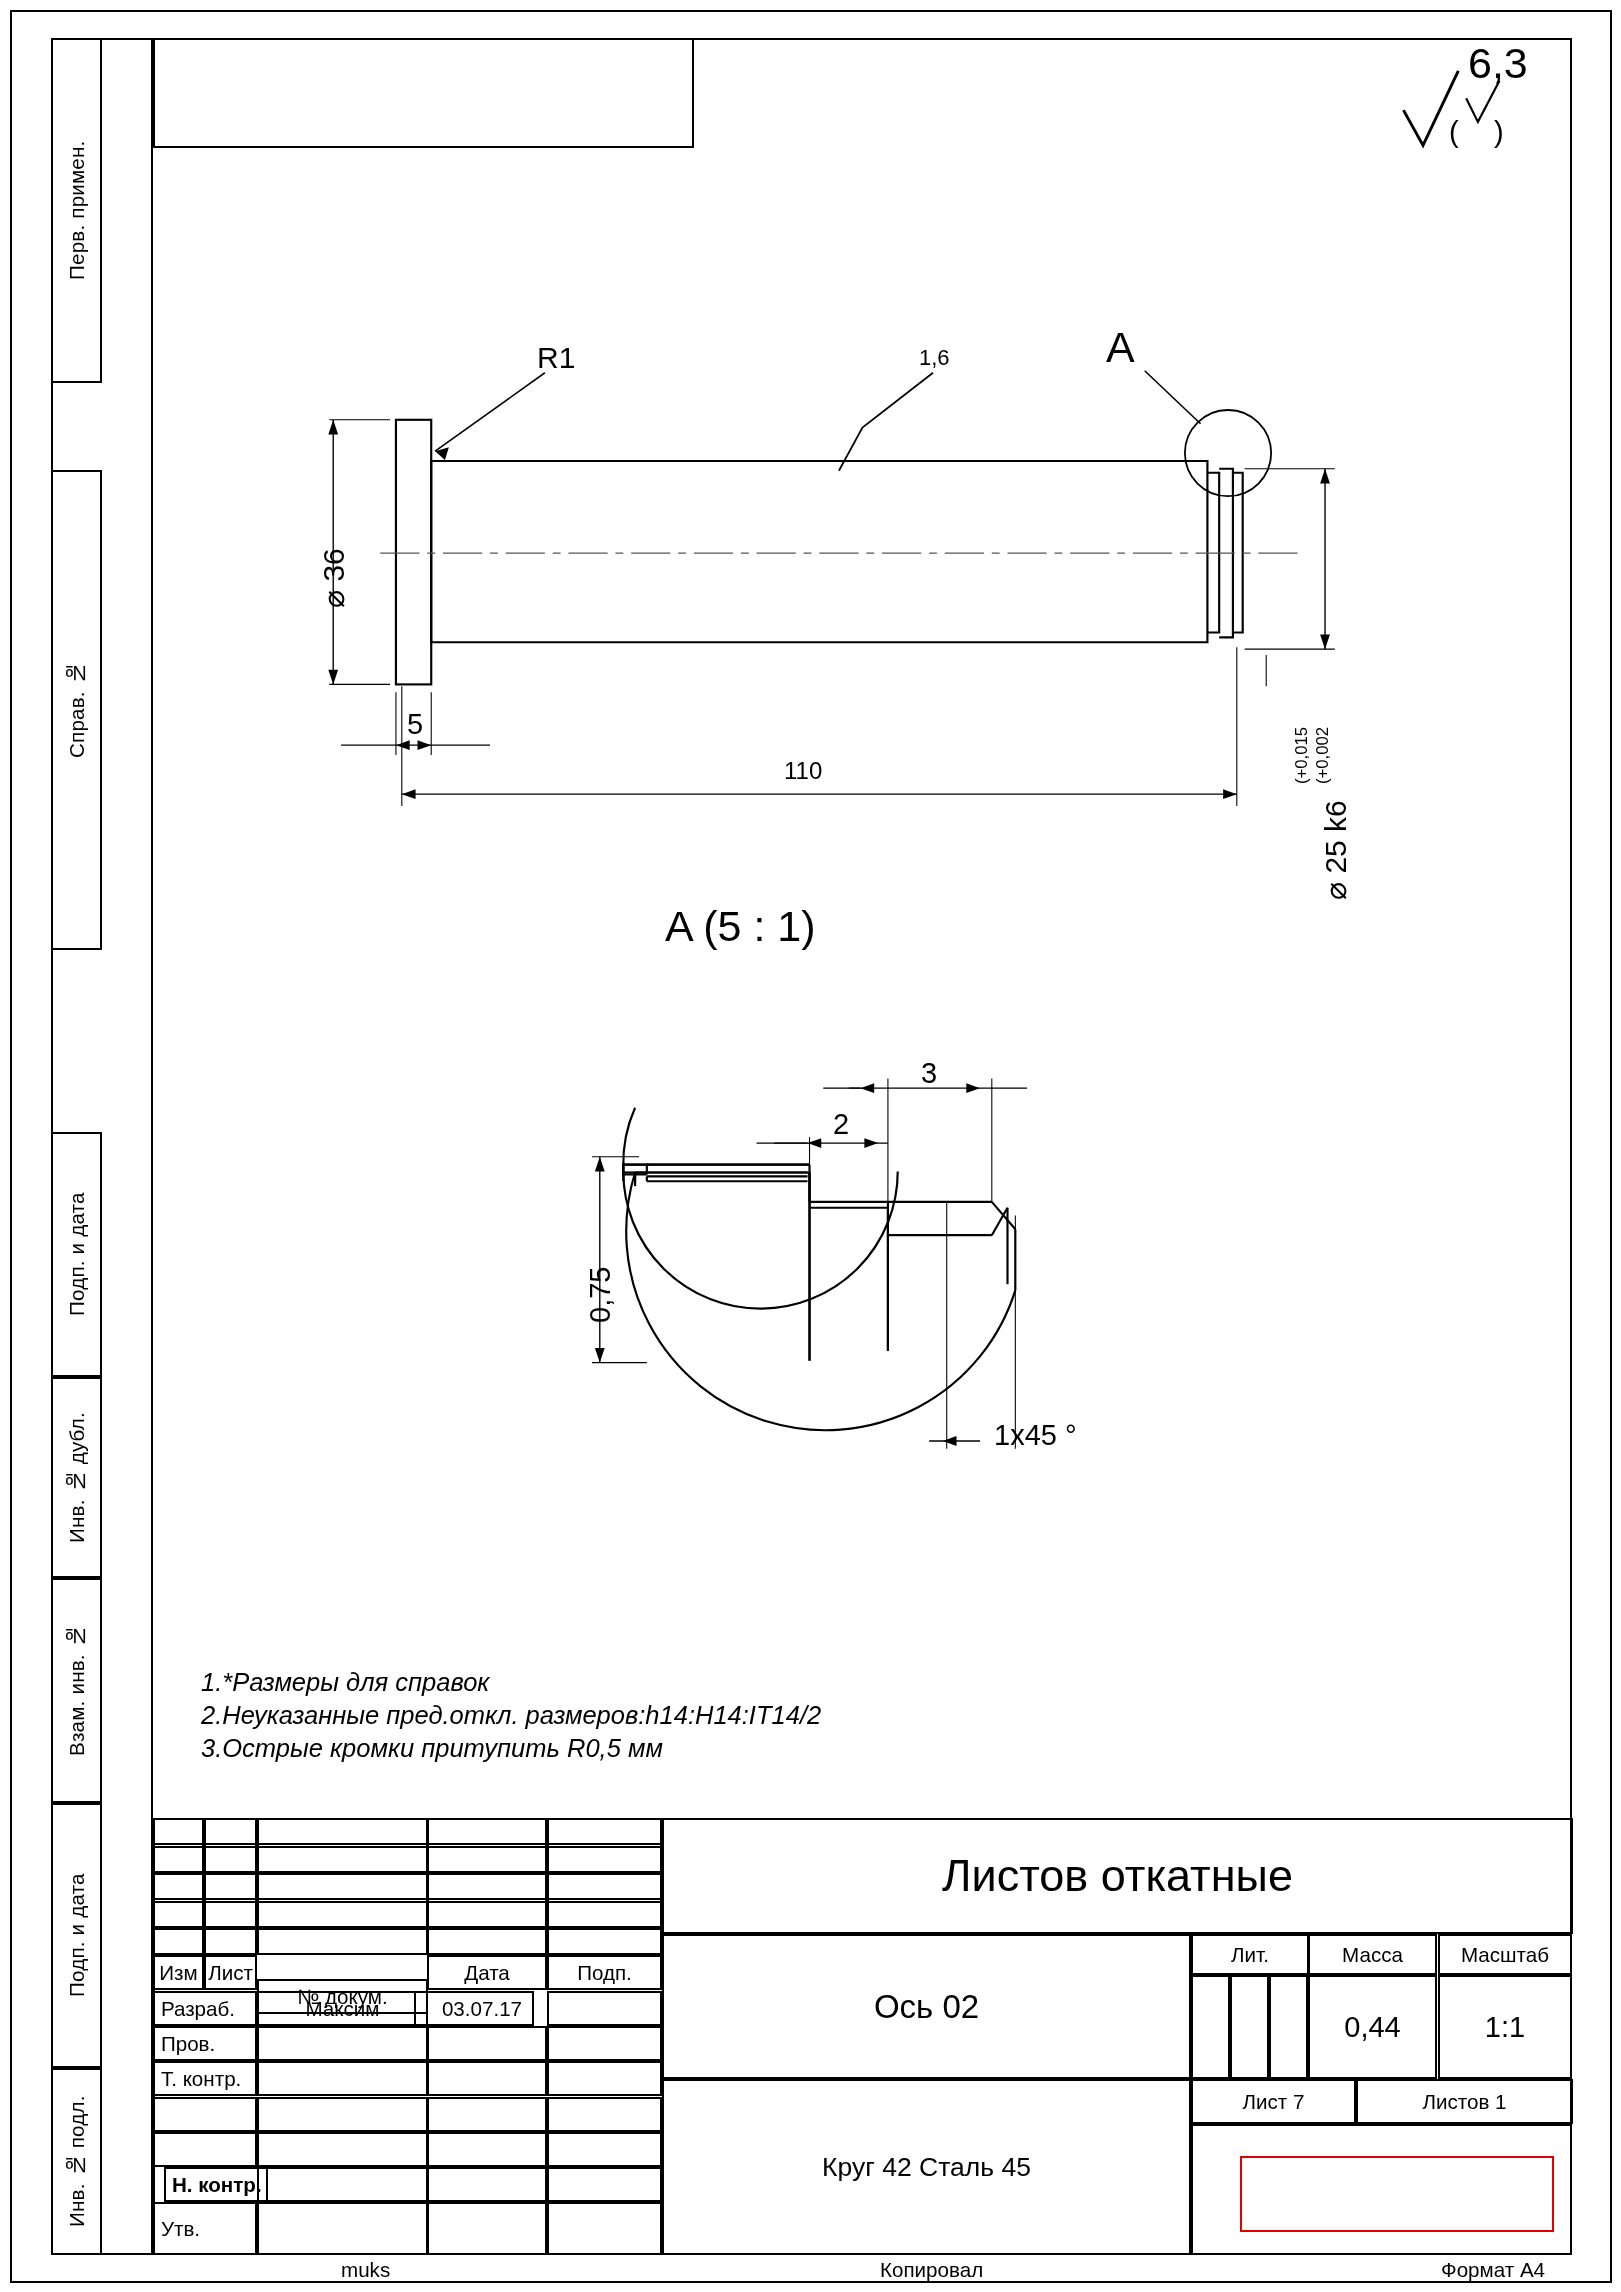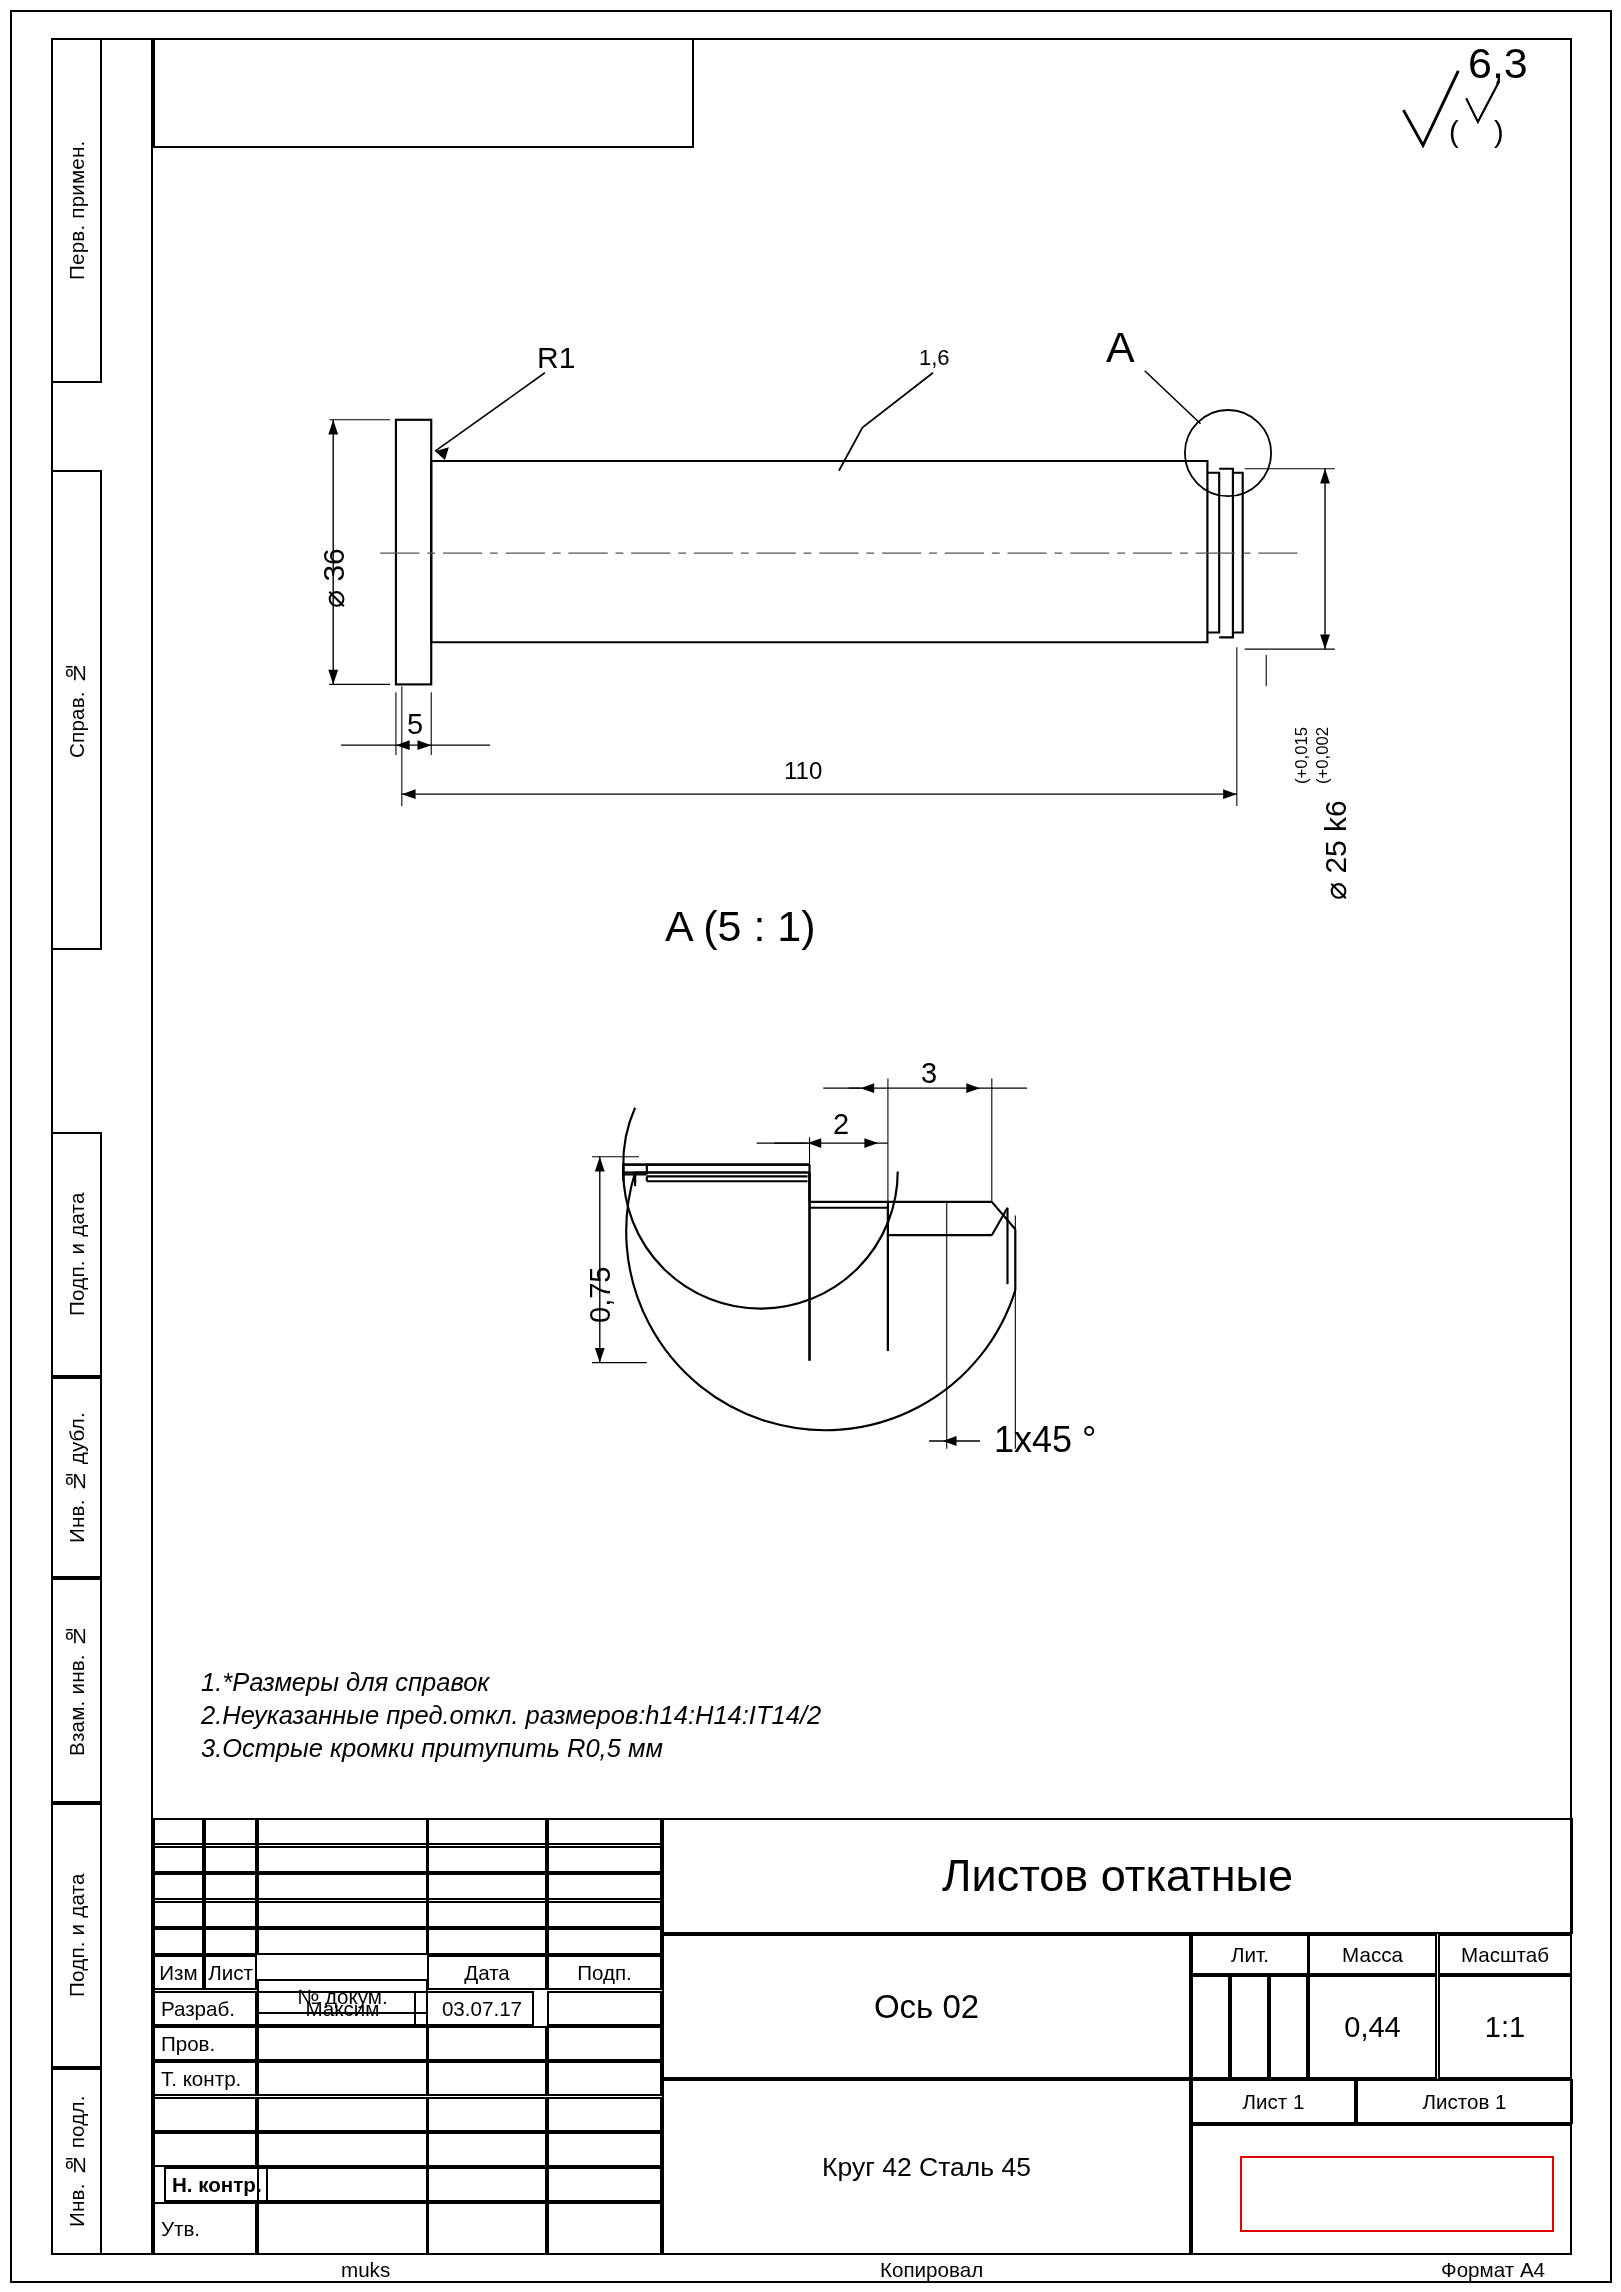--- a/index.html
+++ b/index.html
@@ -279,21 +279,21 @@
   <div class="txt" style="left:784px; top:757px; font-size:24px;">110</div>
   <div class="txt rot90" style="left:1318px; top:900px; font-size:30px;">⌀ 25 k6</div>
   <div class="txt rot90 small" style="left:1292px; top:784px; font-size:16.7px;">(+0,015</div>
   <div class="txt rot90 small" style="left:1313px; top:784px; font-size:16.7px;">(+0,002</div>
 
   <div class="txt big" style="left:665px; top:902px;">A  (5 : 1)</div>
 
   <div class="txt" style="left:921px; top:1057px; font-size:29px;">3</div>
   <div class="txt" style="left:833px; top:1108px; font-size:29px;">2</div>
   <div class="txt rot90" style="left:584px; top:1323px; font-size:29px;">0,75</div>
-  <div class="txt" style="left:994px; top:1419px; font-size:36px;">1x45 °</div>
+  <div class="txt" style="left:994px; top:1419px; font-size:29px;">1x45 °</div>
 
   <div class="notes">1.*Размеры для справок
 2.Неуказанные пред.откл. размеров:h14:H14:IT14/2
 3.Острые кромки притупить R0,5 мм</div>
 
   <div class="tb thick" style="left:153px; top:1818px; width:1419px; height:437px;"></div>
 
   <div class="tb" style="left:153px; top:1818px; width:509px; height:27.4px;"></div>
   <div class="tb" style="left:153px; top:1846px; width:509px; height:27.4px;"></div>
   <div class="tb" style="left:153px; top:1873px; width:509px; height:27.4px;"></div>
@@ -354,21 +354,21 @@
   <div class="tb" style="left:1438px; top:1934px; width:134px; height:41px;">Масштаб</div>
 
   <div class="tb med" style="left:662px; top:1934px; width:529px; height:145px; border-width:2.9px;">Ось 02</div>
 
   <div class="tb" style="left:1191px; top:1975px; width:39px; height:104px;"></div>
   <div class="tb" style="left:1230px; top:1975px; width:39px; height:104px;"></div>
   <div class="tb" style="left:1269px; top:1975px; width:39px; height:104px;"></div>
   <div class="tb" style="left:1308px; top:1975px; width:129px; height:104px; font-size:29px;">0,44</div>
   <div class="tb" style="left:1438px; top:1975px; width:134px; height:104px; font-size:29px;">1:1</div>
 
-  <div class="tb" style="left:1191px; top:2079px; width:165px; height:45px;">Лист 1</div>
+  <div class="tb" style="left:1191px; top:2079px; width:165px; height:45px;">Лист 7</div>
   <div class="tb" style="left:1356px; top:2079px; width:217px; height:45px;">Листов 1</div>
 
   <div class="tb" style="left:662px; top:2079px; width:529px; height:176px; border-width:2.9px; font-size:26.5px;">Круг 42 Сталь 45</div>
 
   <div class="tb" style="left:1191px; top:2124px; width:381px; height:131px;"></div>
   <div class="tb red" style="left:1240px; top:2156px; width:314px; height:76px;"></div>
 
   <div class="bottomtxt" style="left:341px; top:2258px;">muks</div>
   <div class="bottomtxt" style="left:880px; top:2258px;">Копировал</div>
   <div class="bottomtxt" style="left:1441px; top:2258px;">Формат А4</div>

